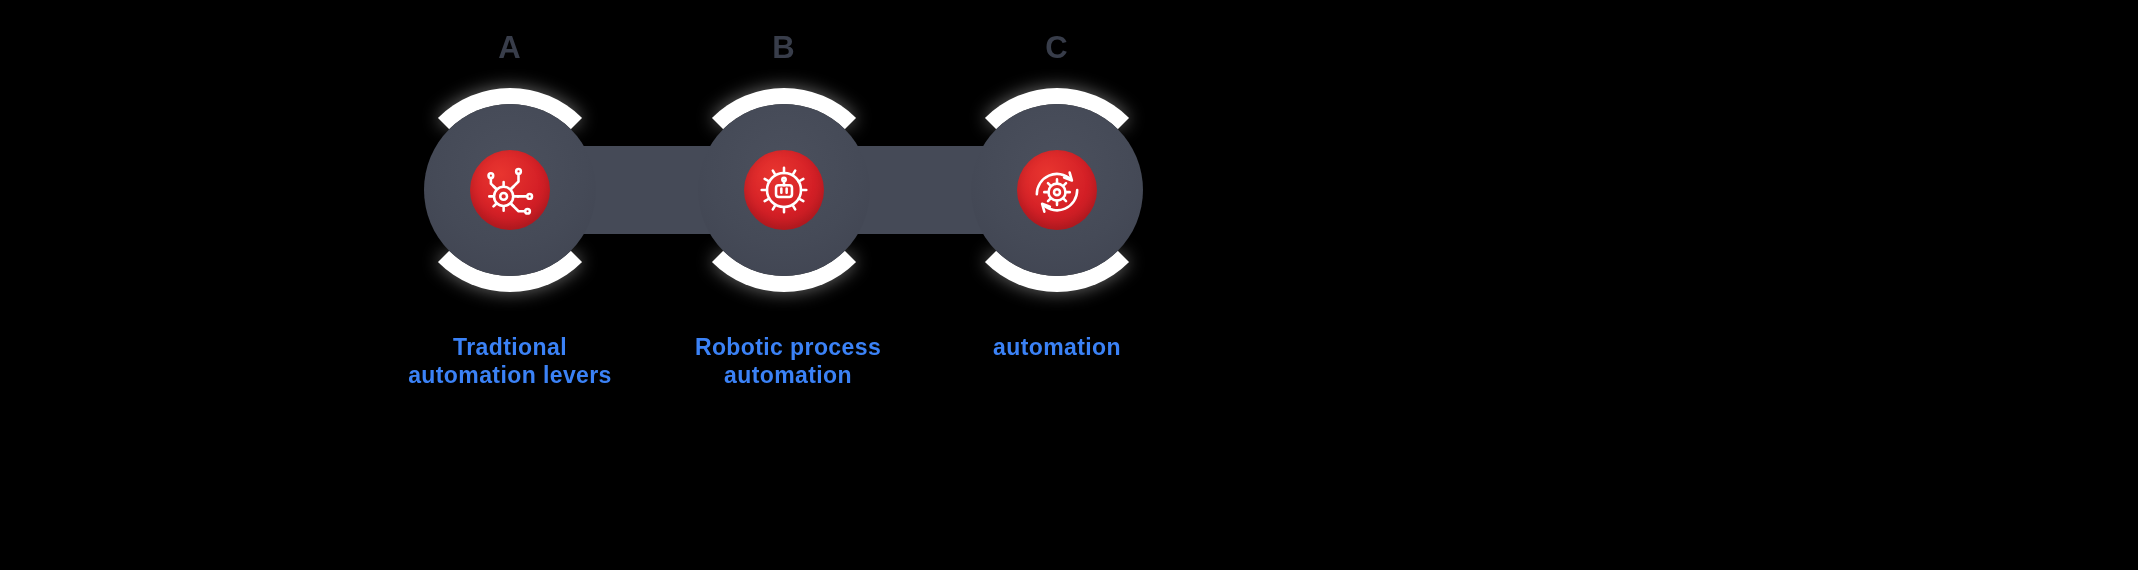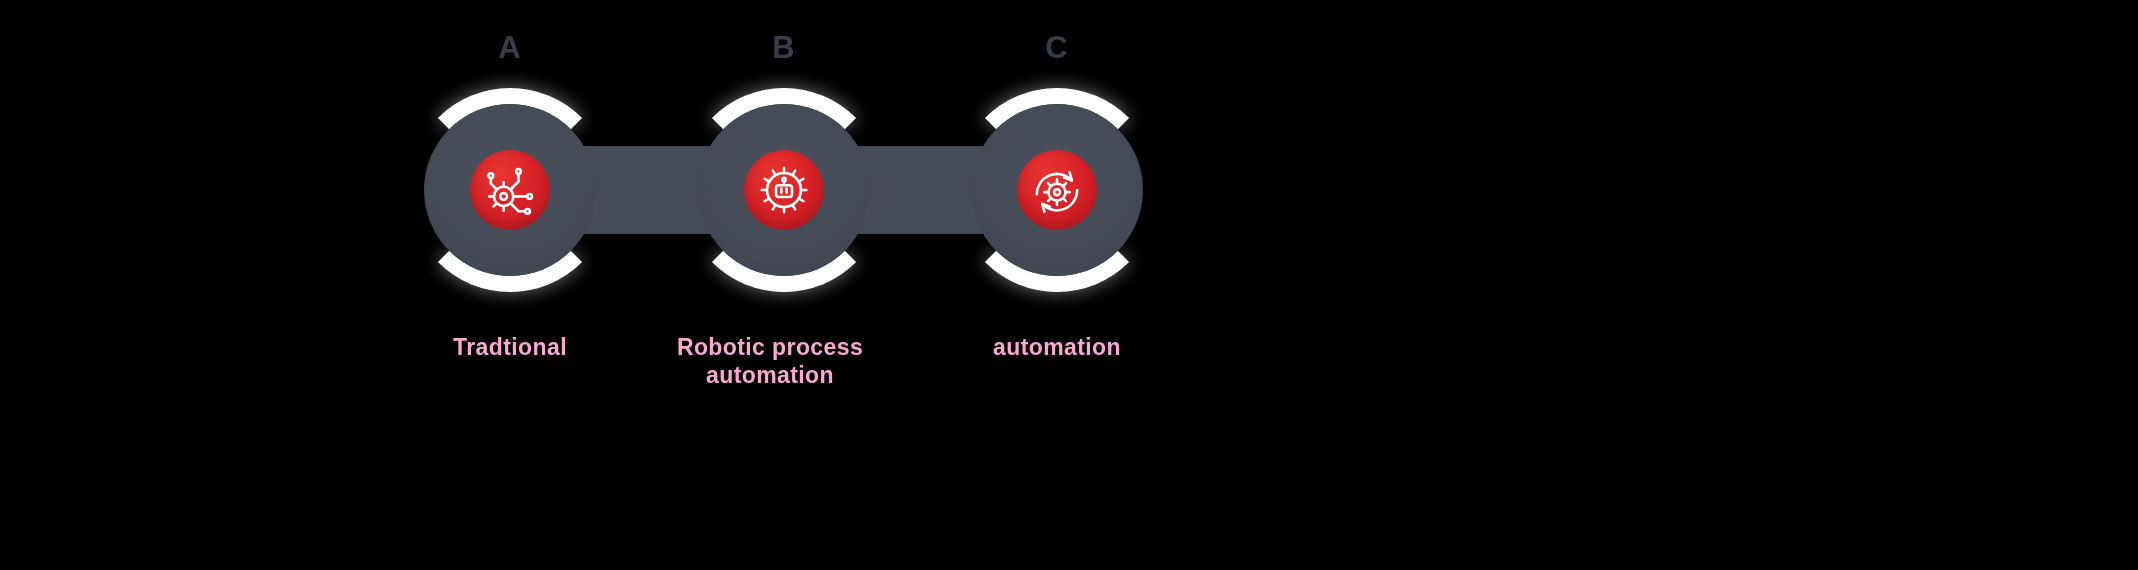--- a/index.html
+++ b/index.html
@@ -42,21 +42,21 @@
   }
   .red-circle svg{width:68px;height:68px;}
   .connector{
     position:absolute;top:146px;height:88px;
     background:#454a57;
   }
   .label{
     position:absolute;top:333px;width:300px;
     text-align:center;
     font-size:23px;font-weight:700;line-height:1.22;
-    color:#f9a8d4;letter-spacing:0.4px;
+    color:#3b82f6;letter-spacing:0.4px;
   }
   .icon-stroke{stroke:#fff;stroke-width:2.4;fill:none;stroke-linecap:round;stroke-linejoin:round;}
 </style>
 </head>
 <body>
 
 <div class="canvas">
 
   <div class="letter" style="left:408px">A</div>
   <div class="letter" style="left:682px">B</div>
@@ -120,22 +120,23 @@
             <path d="M51 32 A19 19 0 0 1 19 46"></path>
             <polyline points="25.3 47.8 18 45 20.1 52.4"></polyline>
           </g>
         </svg>
       </div>
     </div>
   </div>
 
   <div class="label" style="left:360px">
     <div>Tradtional</div>
+    <div>automation levers</div>
   </div>
-  <div class="label" style="left:620px">
+  <div class="label" style="left:638px">
     <div>Robotic process</div>
     <div>automation</div>
   </div>
   <div class="label" style="left:907px">
     <div>automation</div>
   </div>
 
 </div>
 
 </body></html>

